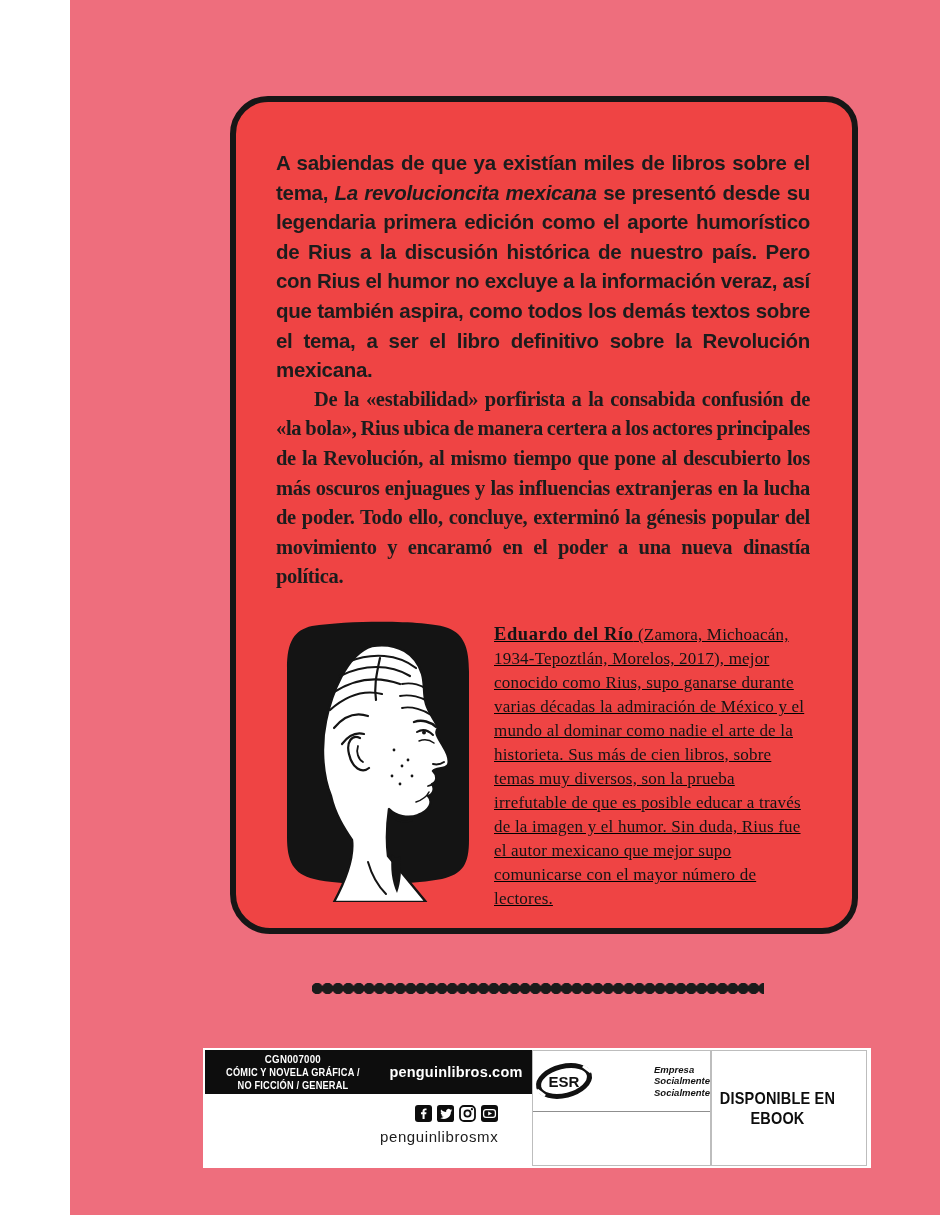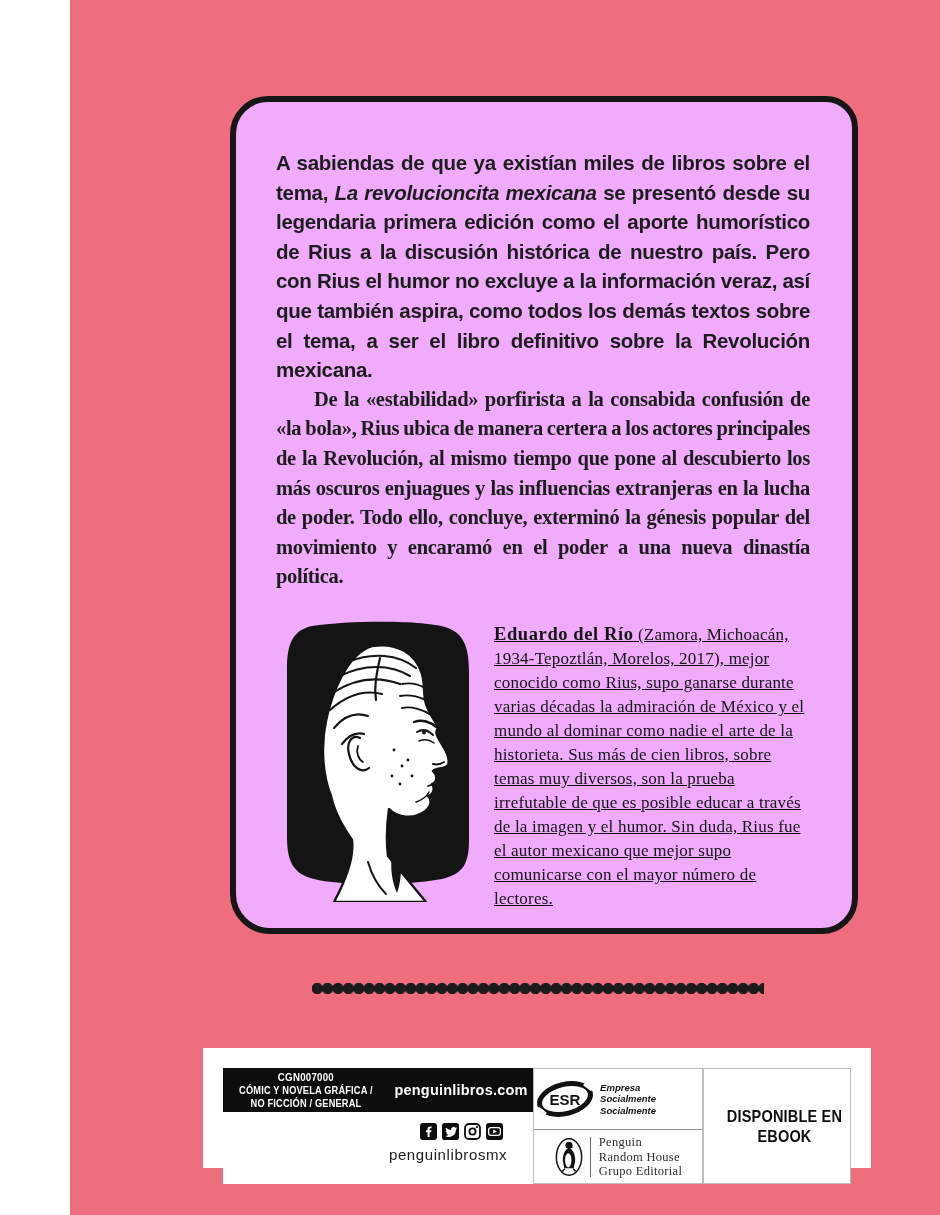--- a/index.html
+++ b/index.html
@@ -5,21 +5,21 @@
   html,body{margin:0;padding:0;}
   body{
     width:940px;height:1215px;position:relative;background:#ffffff;
     font-family:"Liberation Sans",sans-serif;overflow:hidden;
   }
   .cover{position:absolute;left:70px;top:0;width:870px;height:1215px;background:#ee6e7d;}
 
   
   .panel{
     position:absolute;left:160px;top:96px;width:628px;height:838px;box-sizing:border-box;
-    background:#f0abfc;border:6px solid #161616;border-radius:38px 32px 36px 40px;
+    background:#ef4444;border:6px solid #161616;border-radius:38px 32px 36px 40px;
     padding:46px 42px 0 40px;
   }
   .blurb{
     color:#1c1c1c;font-weight:700;font-size:20.5px;line-height:29.6px;
     letter-spacing:-0.3px;word-spacing:-1px;text-align:justify;
   }
   .blurb p{margin:0;}
   .blurb p.indent{text-indent:38px;font-family:Liberation Serif, serif;}
   .book-title{font-weight:700;font-style:italic;}
 
@@ -36,21 +36,21 @@
   
   .dots{
     position:absolute;left:242px;top:982px;width:452px;height:13px;
     background-image:radial-gradient(circle at 5.2px 6.5px,#1b1b1b 5.3px,rgba(0,0,0,0) 6px);
     background-size:10.4px 13px;background-repeat:repeat-x;
   }
 
   
   .footer{
     position:absolute;left:133px;top:1048px;width:668px;height:120px;box-sizing:border-box;
-    background:#ffffff;padding:20px;display:flex;gap:0;
+    background:#ffffff;padding:2px;display:flex;gap:0;
   }
   .cell{box-sizing:border-box;height:116px;background:#ffffff;overflow:hidden;}
   .cell-header{
     background:#0d0d0d;color:#ffffff;height:44px;box-sizing:border-box;
     display:flex;flex-direction:column;align-items:center;justify-content:center;
     text-align:center;
   }
   .cond{transform:scaleX(0.88);transform-origin:center;white-space:nowrap;}
 
   
@@ -78,28 +78,28 @@
   
   .cell.web{width:152px;}
   .web-header{font-size:14.5px;font-weight:700;letter-spacing:0.2px;}
   .web-body{text-align:left;padding-top:11px;}
   .social-row{display:flex;justify-content:center;gap:5px;}
   .social-row svg{display:block;}
   .handle{font-size:15px;color:#1c1c1c;letter-spacing:0.6px;margin-top:6px;}
 
   
   .cell.esrprh{width:179px;border:1px solid #bdbdbd;}
-  .esr-row{height:60px;display:flex;align-items:center;justify-content:flex-start;border-bottom:1px solid #8f8f8f;}
+  .esr-row{height:60px;display:flex;align-items:center;justify-content:space-between;border-bottom:1px solid #8f8f8f;}
   .esr-caption{margin-left:4px;font-size:9.5px;font-weight:700;font-style:italic;line-height:11.5px;color:#111;}
   .prh-row{height:54px;display:flex;align-items:center;justify-content:center;}
   .prh-divider{width:1px;height:40px;background:#666;margin:0 8px 0 6px;}
   .prh-text{font-family:"Liberation Serif",serif;font-size:12.5px;line-height:14.5px;color:#2e2e2e;letter-spacing:0.3px;}
 
   
-  .cell.ebook{width:156px;border:1px solid #bdbdbd;display:flex;align-items:center;justify-content:flex-end;}
+  .cell.ebook{width:156px;border:1px solid #bdbdbd;display:flex;align-items:center;justify-content:flex-start;}
   .ebook-text{text-align:center;color:#0d0d0d;font-weight:700;font-size:16.5px;line-height:20px;letter-spacing:0.2px;}
 </style>
 </head>
 <body>
 
 <div class="cover">
 
   <div class="panel">
     <div class="blurb">
       <p><span>A sabiendas de que ya existían miles de libros sobre el tema, </span><span class="book-title">La revolucioncita mexicana</span><span> se presentó desde su legendaria primera edición como el aporte humorístico de Rius a la discusión histórica de nuestro país. Pero con Rius el humor no excluye a la información veraz, así que también aspira, como todos los demás textos sobre el tema, a ser el libro definitivo sobre la Revolución mexicana.</span></p>
@@ -206,36 +206,20 @@
           <path d="M4,30 L12,36" stroke="#fff" stroke-width="3"></path>
           <ellipse cx="31" cy="21" rx="21" ry="10.5" transform="rotate(-14 31 21)" fill="#fff"></ellipse>
           <text x="31" y="26.5" text-anchor="middle" font-family="Liberation Sans, sans-serif" font-size="15" font-weight="bold" fill="#111">ESR</text>
         </svg>
         <div class="esr-caption">
           <div>Empresa</div>
           <div>Socialmente</div>
           <div>Socialmente</div>
         </div>
       </div>
-      <div class="prh-row">
-        <svg width="30" height="42" viewBox="0 0 32 44">
-          <ellipse cx="16" cy="22" rx="13.5" ry="19.5" fill="none" stroke="#111" stroke-width="1.6"></ellipse>
-          <circle cx="16" cy="9.5" r="3.8" fill="#111"></circle>
-          <path d="M16,10 l5,1.6 -5,1.2 z" fill="#111"></path>
-          <path d="M16,12.5 c-4.5,1.5 -7,7.5 -6.5,14 l1.5,7.5 h10 l1.5,-7.5 c0.5,-6.5 -2,-12.5 -6.5,-14 z" fill="#111"></path>
-          <ellipse cx="15.2" cy="25.5" rx="3.4" ry="7.6" fill="#fff"></ellipse>
-          <path d="M11.5,34.5 l-2.6,3 M20.5,34.5 l2.6,3" stroke="#111" stroke-width="1.6" fill="none"></path>
-        </svg>
-        <div class="prh-divider"></div>
-        <div class="prh-text">
-          <div>Penguin</div>
-          <div>Random House</div>
-          <div>Grupo Editorial</div>
-        </div>
-      </div>
     </div>
 
     <div class="cell ebook">
       <div class="ebook-text cond">
         <div>DISPONIBLE EN</div>
         <div>EBOOK</div>
       </div>
     </div>
 
   </div>

